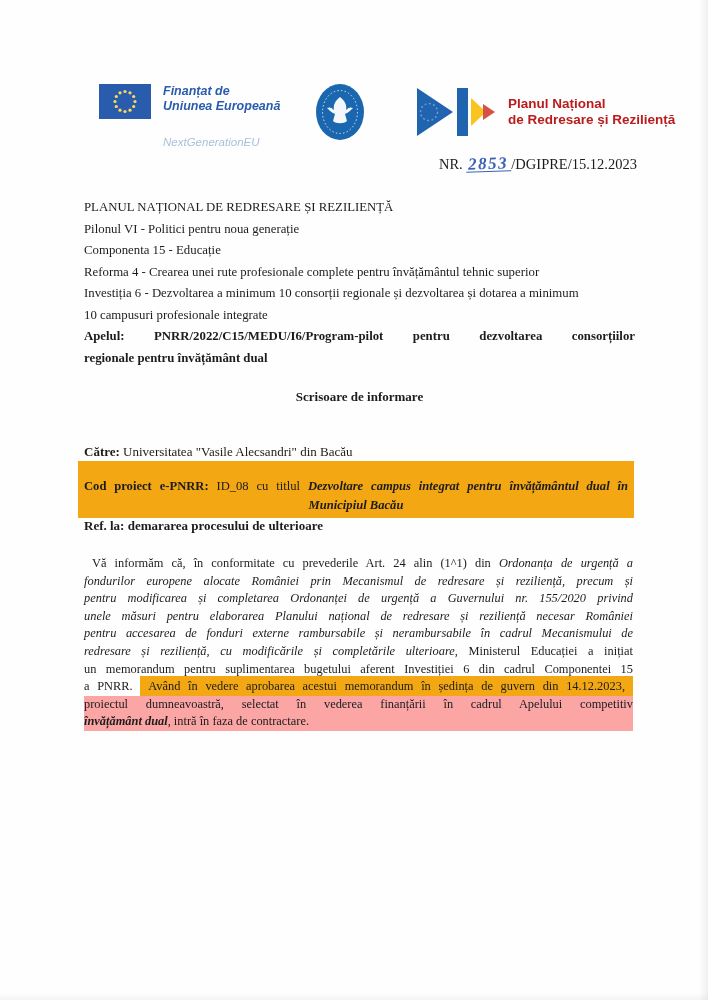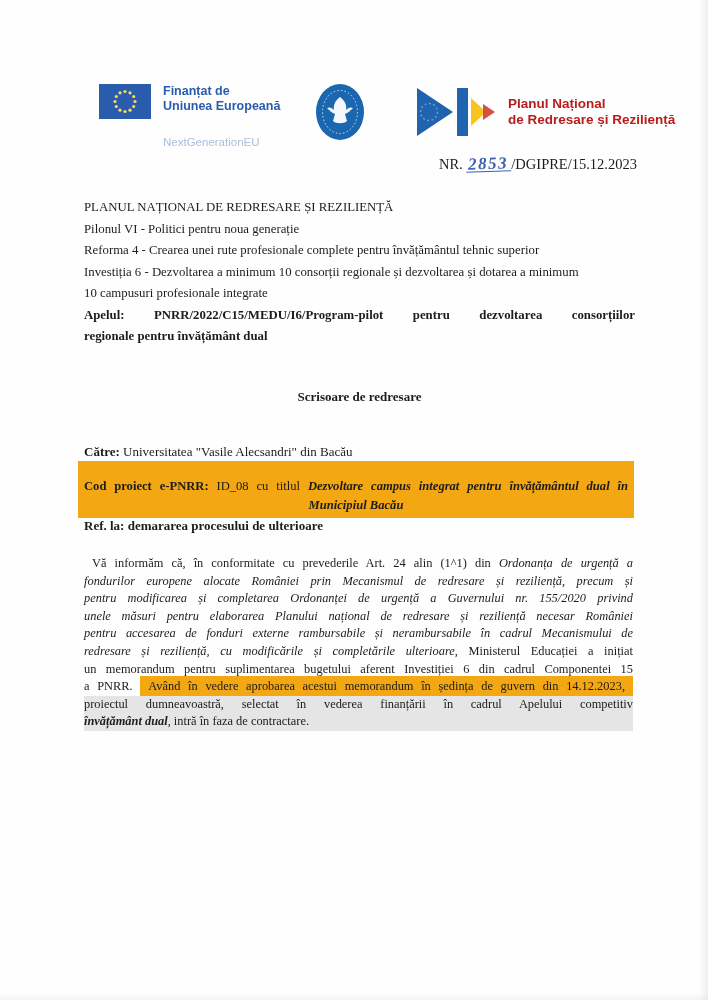--- a/index.html
+++ b/index.html
@@ -7,21 +7,21 @@
     position:relative;width:708px;height:1000px;background:#fefefe;overflow:hidden;
     font-family:"Liberation Serif","DejaVu Serif",serif;color:#1c1c1c;
   }
   .scan-edge-right{position:absolute;top:0;right:0;width:9px;height:100%;
     background:linear-gradient(to right,rgba(0,0,0,0),rgba(0,0,0,0.06));}
   .scan-edge-bottom{position:absolute;bottom:0;left:0;width:100%;height:7px;
     background:linear-gradient(to bottom,rgba(0,0,0,0),rgba(0,0,0,0.04));}
 
   
   .logo-row{position:absolute;left:0;top:0;width:708px;height:150px;}
-  .eu-logo{position:absolute;left:99px;top:84px;display:flex;align-items:flex-start;}
+  .eu-logo{position:absolute;left:99px;top:84px;display:flex;align-items:flex-start;font-style:italic;}
   .eu-flag{display:block;}
   .eu-text{margin-left:12px;font-family:"Liberation Sans","DejaVu Sans",sans-serif;}
   .eu-text .l1,.eu-text .l2{font-weight:bold;color:#2a5cad;font-size:12.5px;line-height:15px;}
   .eu-text .l3{color:#aabfdb;font-size:11.5px;line-height:14px;margin-top:21px;}
   .gov-logo{position:absolute;left:315px;top:83px;}
   .pnrr-logo{position:absolute;left:417px;top:88px;display:flex;align-items:center;}
   .pnrr-text{margin-left:9px;font-family:"Liberation Sans","DejaVu Sans",sans-serif;
     font-weight:bold;color:#b91c1c;font-size:13.5px;line-height:16.5px;white-space:nowrap;}
 
   
@@ -38,21 +38,21 @@
   .code-block{position:absolute;left:78px;top:461px;width:544px;background:#F3A712;
     padding:16px 6px 4px 6px;font-size:12.6px;line-height:18.5px;}
   .ref-line{position:absolute;left:84px;top:518px;width:551px;font-size:13px;}
   .body-par{position:absolute;left:84px;top:555px;width:549px;font-size:12.4px;line-height:17.6px;}
 
   
   .tl{text-align:left;}
   .tl.j{text-align:justify;text-align-last:justify;}
   .tl.jl{text-align:justify;text-align-last:left;}
   .tl.c{text-align:center;text-align-last:center;}
-  .tl.hl{background:#e5e5e5;}
+  .tl.hl{background:#fca5a5;}
   .seg.b{font-weight:bold;}
   .seg.i{font-style:italic;}
   .seg.h{background:#F3A712;padding:3px 8px;}
 </style>
 </head>
 <body>
 
 <div class="page">
 
   <div class="logo-row">
@@ -104,28 +104,29 @@
       </div>
     </div>
 
   </div>
 
   <div class="nr-line"><span>NR.</span> <span class="hand">2853</span><span>/DGIPRE/15.12.2023</span></div>
 
   <div class="intro">
       <div class="tl"><span class="seg">PLANUL NAȚIONAL DE REDRESARE ȘI REZILIENȚĂ</span></div>
       <div class="tl"><span class="seg">Pilonul VI - Politici pentru noua generație</span></div>
+      <div class="tl"><span class="seg">Componenta 15 - Educație</span></div>
       <div class="tl"><span class="seg">Reforma 4 - Crearea unei rute profesionale complete pentru învățământul tehnic superior</span></div>
       <div class="tl"><span class="seg">Investiția 6 - Dezvoltarea a minimum 10 consorții regionale și dezvoltarea și dotarea a minimum</span></div>
       <div class="tl"><span class="seg">10 campusuri profesionale integrate</span></div>
       <div class="tl j"><span class="seg b">Apelul: PNRR/2022/C15/MEDU/I6/Program-pilot pentru dezvoltarea consorțiilor</span></div>
       <div class="tl"><span class="seg b">regionale pentru învățământ dual</span></div>
     </div>
 
-  <div class="subject">Scrisoare de redresare</div>
+  <div class="subject">Scrisoare de informare</div>
 
   <div class="to-line">
       <div class="tl"><span class="seg b">Către:</span><span class="seg"> Universitatea "Vasile Alecsandri" din Bacău</span></div>
     </div>
 
   <div class="code-block">
       <div class="tl j"><span class="seg b">Cod proiect e-PNRR:</span><span class="seg"> ID_08 cu titlul </span><span class="seg b i">Dezvoltare campus integrat pentru învățământul dual în</span></div>
       <div class="tl c"><span class="seg b i">Municipiul Bacău</span></div>
     </div>
 

